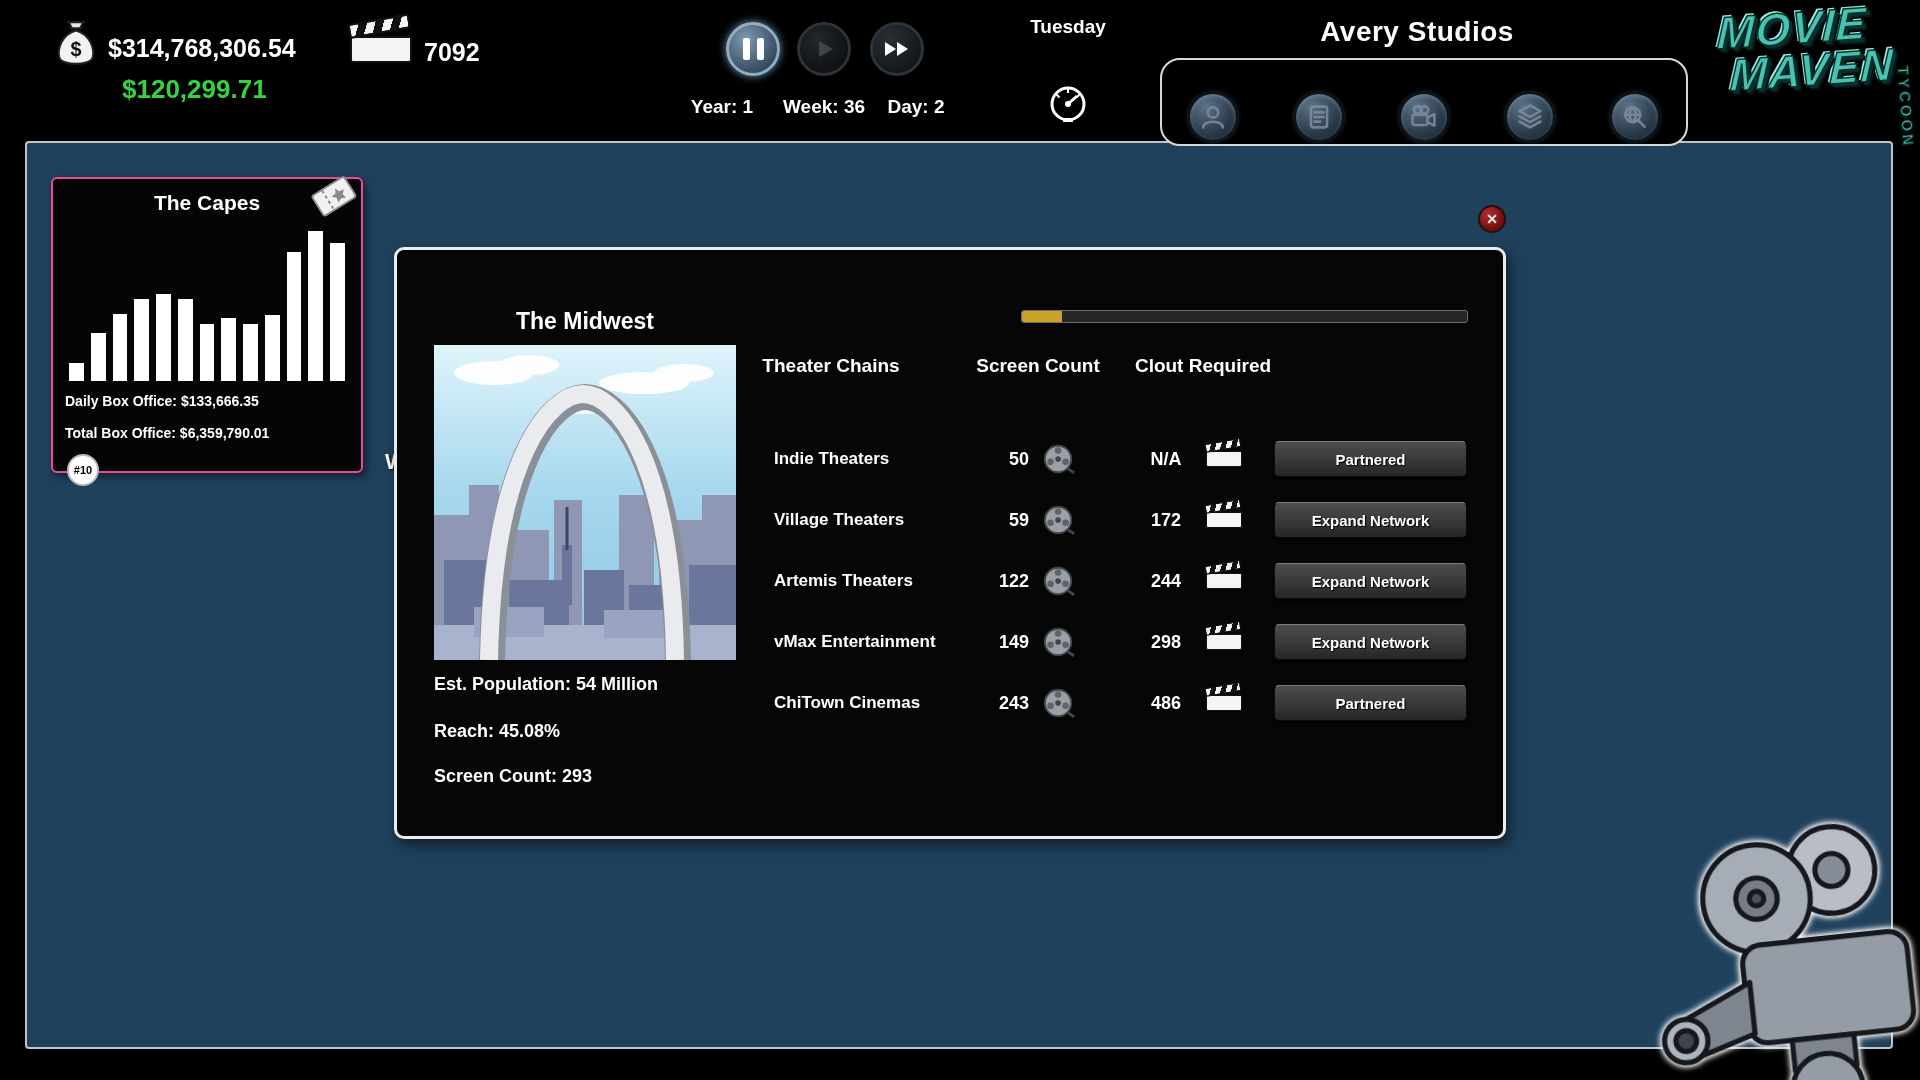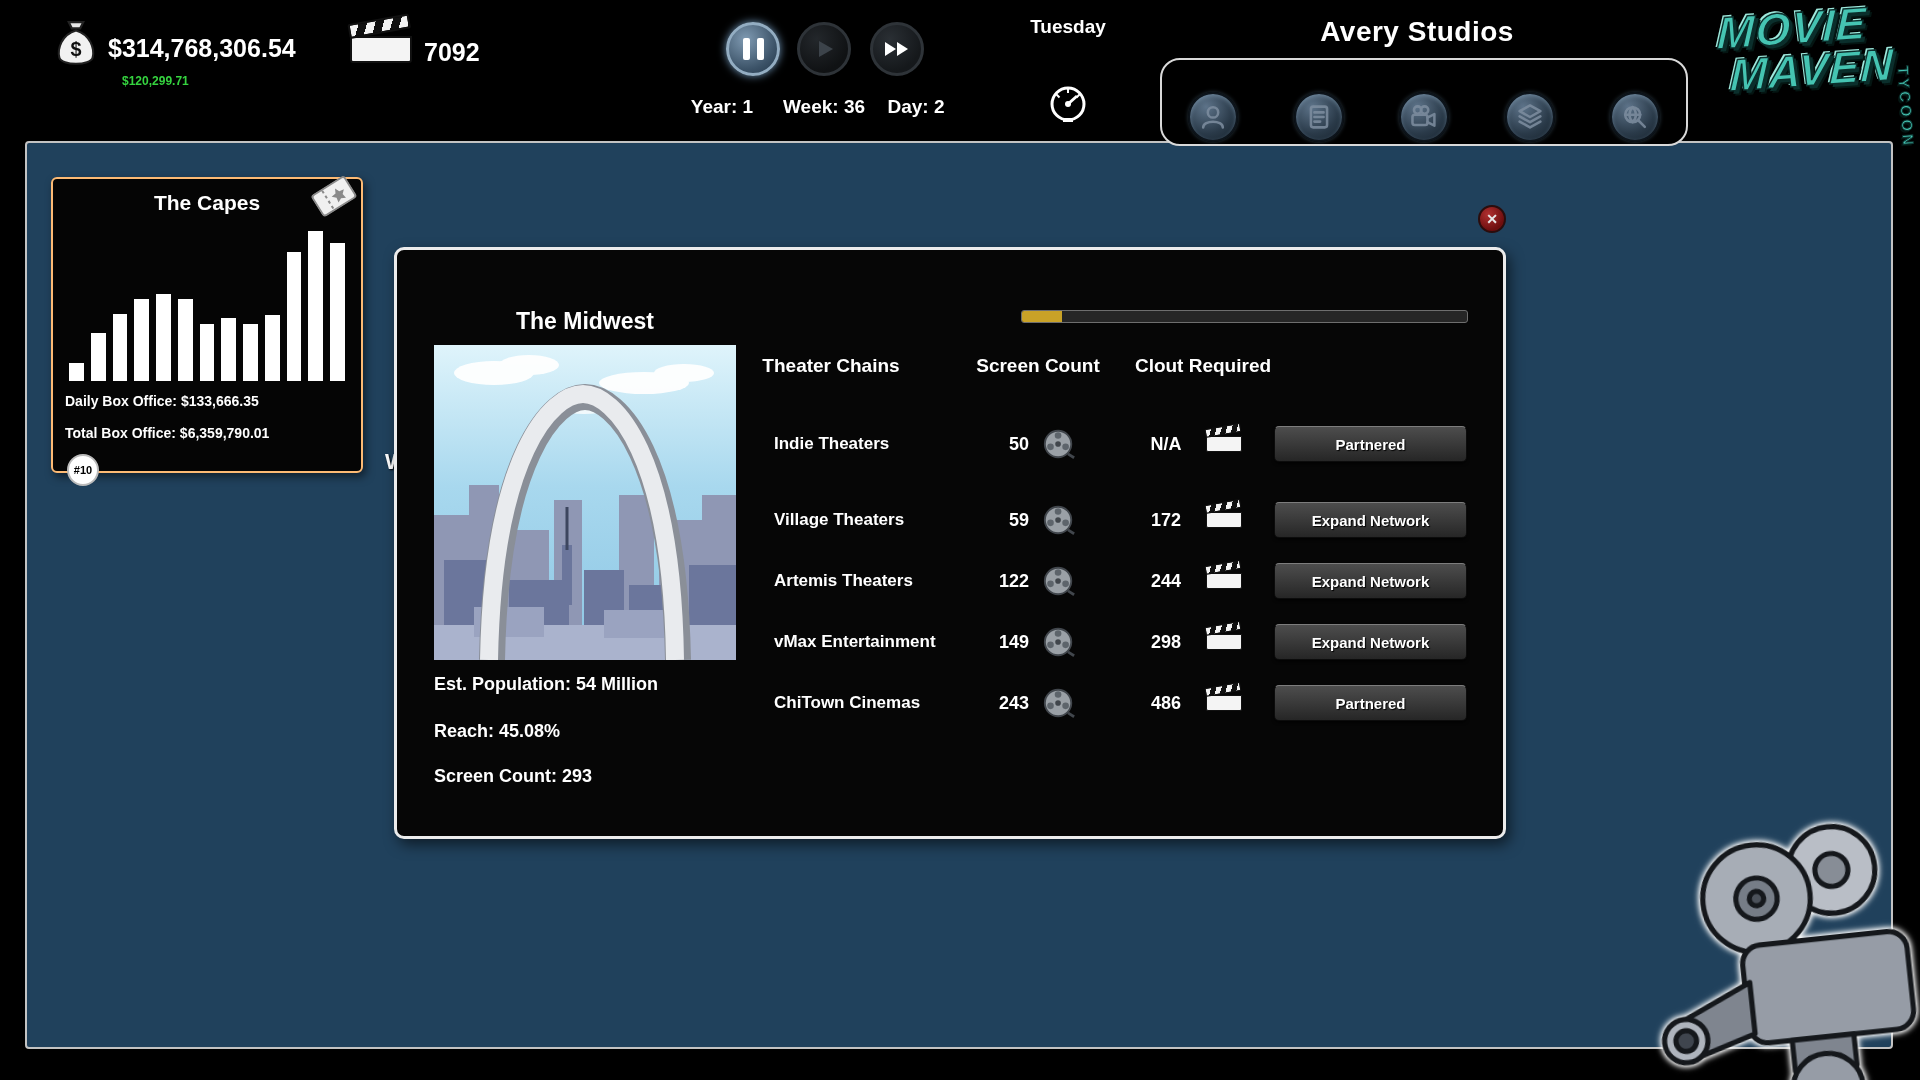--- a/index.html
+++ b/index.html
@@ -7,21 +7,21 @@
   .stage{
     position:relative;width:1920px;height:1080px;overflow:hidden;background:#000;
     font-family:"Liberation Sans",sans-serif;color:#fff;font-weight:bold;
   }
   .abs{position:absolute;}
   .ctr{position:absolute;transform:translateX(-50%);white-space:nowrap;}
 
   
   .topbar{position:absolute;left:0;top:0;width:1920px;height:141px;background:#000;z-index:3;}
   .cash{left:108px;top:34px;font-size:25px;text-shadow:1px 1px 2px #000;}
-  .cash-change{left:122px;top:74px;font-size:12px;}
+  .cash-change{left:122px;top:74px;font-size:26px;}
   .clout-count{left:424px;top:38px;font-size:25px;}
   .date-label{top:96px;font-size:19px;}
   .weekday{top:16px;font-size:19px;}
   .studio-name{top:16px;font-size:28px;letter-spacing:.5px;}
 
   .ctrl{position:absolute;width:54px;height:54px;border-radius:50%;display:flex;align-items:center;justify-content:center;padding:0;cursor:pointer;}
   .ctrl.pause{background:radial-gradient(circle at 35% 30%,#7f9ab2,#3c5368 65%,#223648);border:3px solid #93adc2;box-shadow:0 0 8px #6d93b5;}
   .ctrl.play{background:radial-gradient(circle at 35% 30%,#23272b,#101214 70%);border:3px solid #2e3338;}
   .ctrl.ff{background:radial-gradient(circle at 35% 30%,#2a2f34,#15181b 70%);border:3px solid #2e3338;}
   .pause-bars{display:flex;gap:7px;}
@@ -50,21 +50,21 @@
   .logo-vert{position:absolute;right:-2px;top:66px;writing-mode:vertical-rl;font-size:15px;
     color:#45c4b2;-webkit-text-stroke:1px #0b2f2c;letter-spacing:3px;text-shadow:2px 2px 0 #041512;}
 
   
   .playfield{position:absolute;left:25px;top:141px;width:1868px;height:908px;
     background:#20415c;border:2px solid #c3c3c3;border-radius:4px;z-index:1;}
   .bg-frag{position:absolute;left:358px;top:306px;font-size:22px;text-shadow:1px 1px 2px #000;z-index:2;}
 
   
   .movie-card{position:absolute;left:24px;top:34px;width:312px;height:296px;background:#050505;
-    border:2px solid #fdba74;border-radius:6px;z-index:3;box-shadow:3px 4px 8px rgba(0,0,0,.5);cursor:pointer;}
+    border:2px solid #ec4899;border-radius:6px;z-index:3;box-shadow:3px 4px 8px rgba(0,0,0,.5);cursor:pointer;}
   .mc-title{left:50%;top:12px;font-size:21px;}
   .ticket{position:absolute;top:4px;right:6px;transform:rotate(-32deg);}
   .chart{position:absolute;left:16px;right:16px;top:52px;height:150px;display:flex;align-items:flex-end;gap:7px;}
   .chart .bar{flex:1;background:#fff;}
   .bo-line{position:absolute;left:12px;font-size:14px;white-space:nowrap;}
   .rank-badge{position:absolute;left:14px;bottom:-15px;width:32px;height:32px;border-radius:50%;
     background:#fff;border:2px solid #bbb;color:#000;font-size:11px;display:flex;align-items:center;justify-content:center;}
 
   
   .close-btn{position:absolute;left:1451px;top:62px;width:28px;height:28px;border-radius:50%;
@@ -206,21 +206,21 @@
       <span class="stat-line" style="top:516px">Screen Count: 293</span>
 
       <div class="progress-track">
         <div class="progress-fill" style="width: 9%; background: rgb(201, 162, 39);"></div>
       </div>
 
       <span class="col-head" style="left:364px">Theater Chains</span>
       <span class="col-head" style="left:571px">Screen Count</span>
       <span class="col-head" style="left:736px">Clout Required</span>
 
-      <div class="t-row" style="top:174px">
+      <div class="t-row" style="top:189px">
         <span class="t-name">Indie Theaters</span>
         <span class="t-screens">50</span>
         <span class="reel"><svg width="34" height="34">
               <use href="#sym-reel"></use>
             </svg></span>
         <span class="t-clout">N/A</span>
         <span class="clap-sm">
             <span class="cs-top"></span>
             <span class="cs-bot"></span>
           </span>

